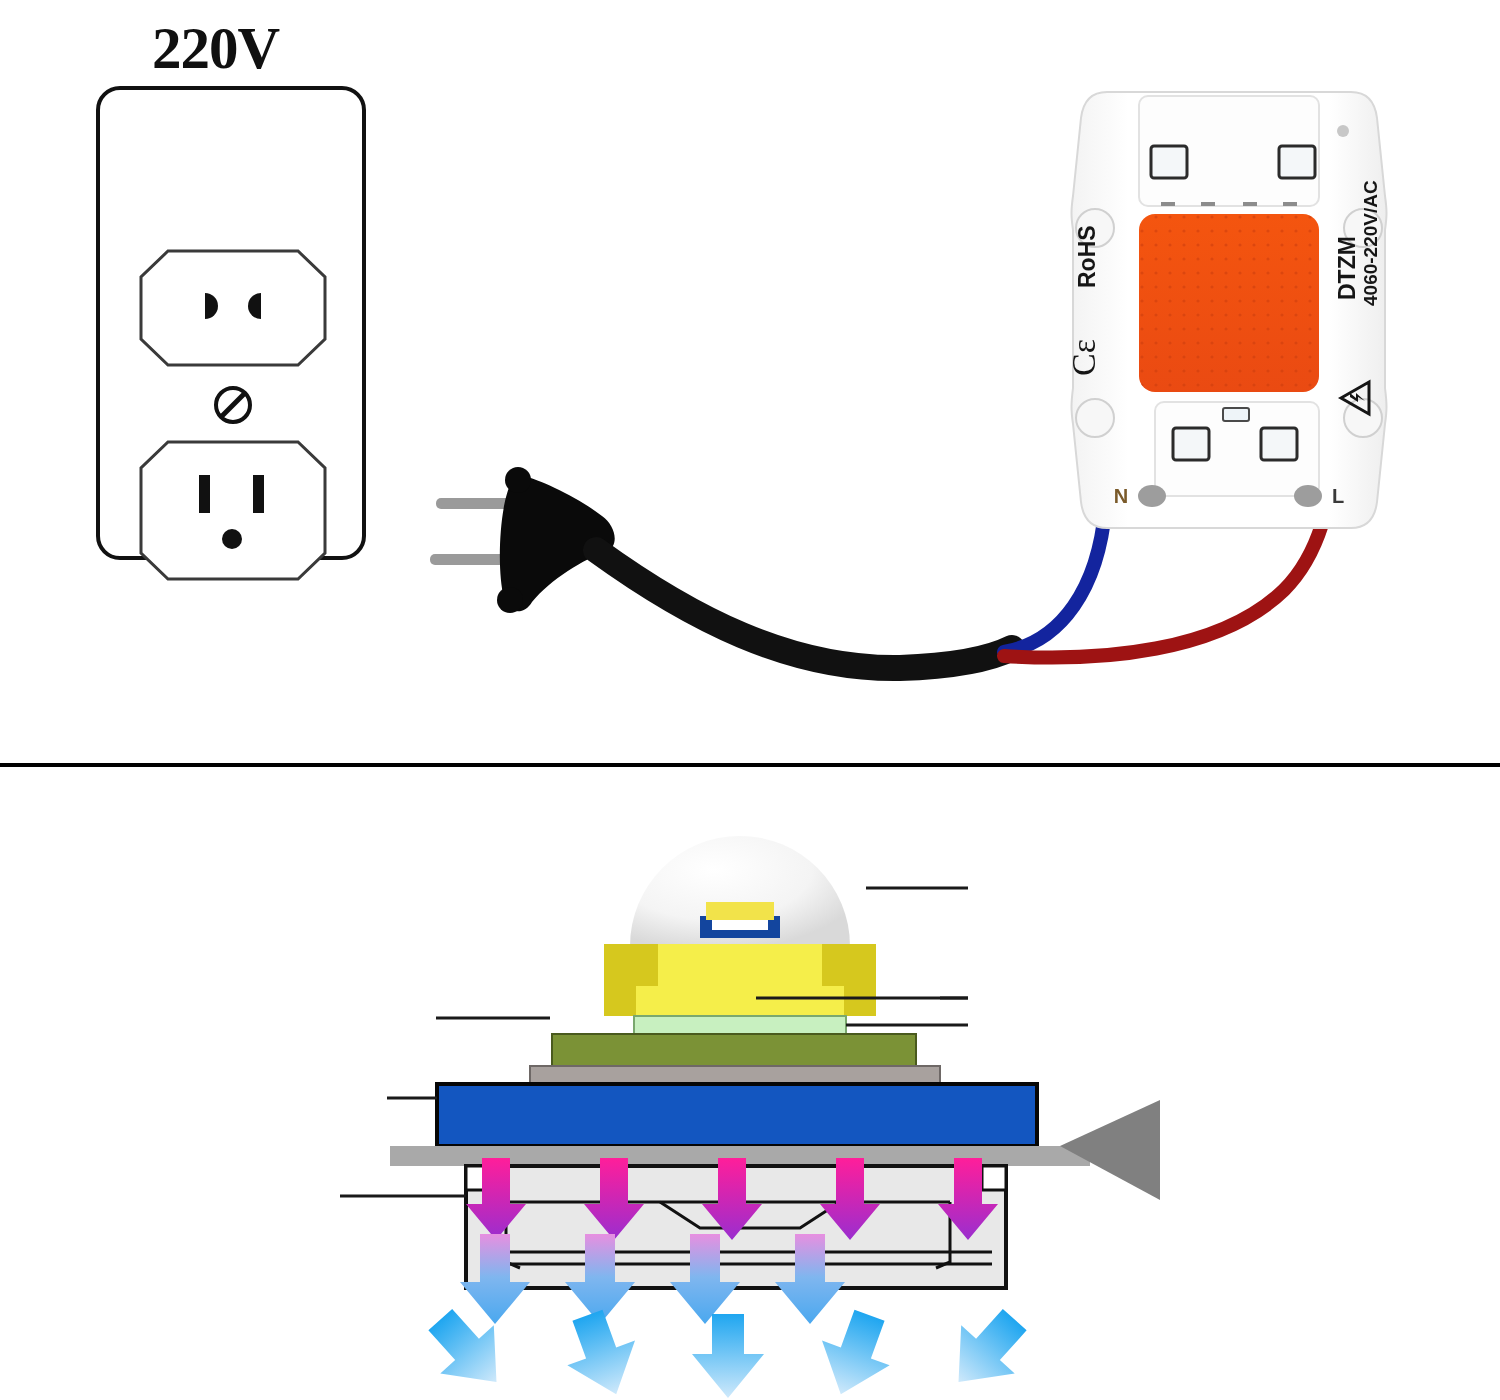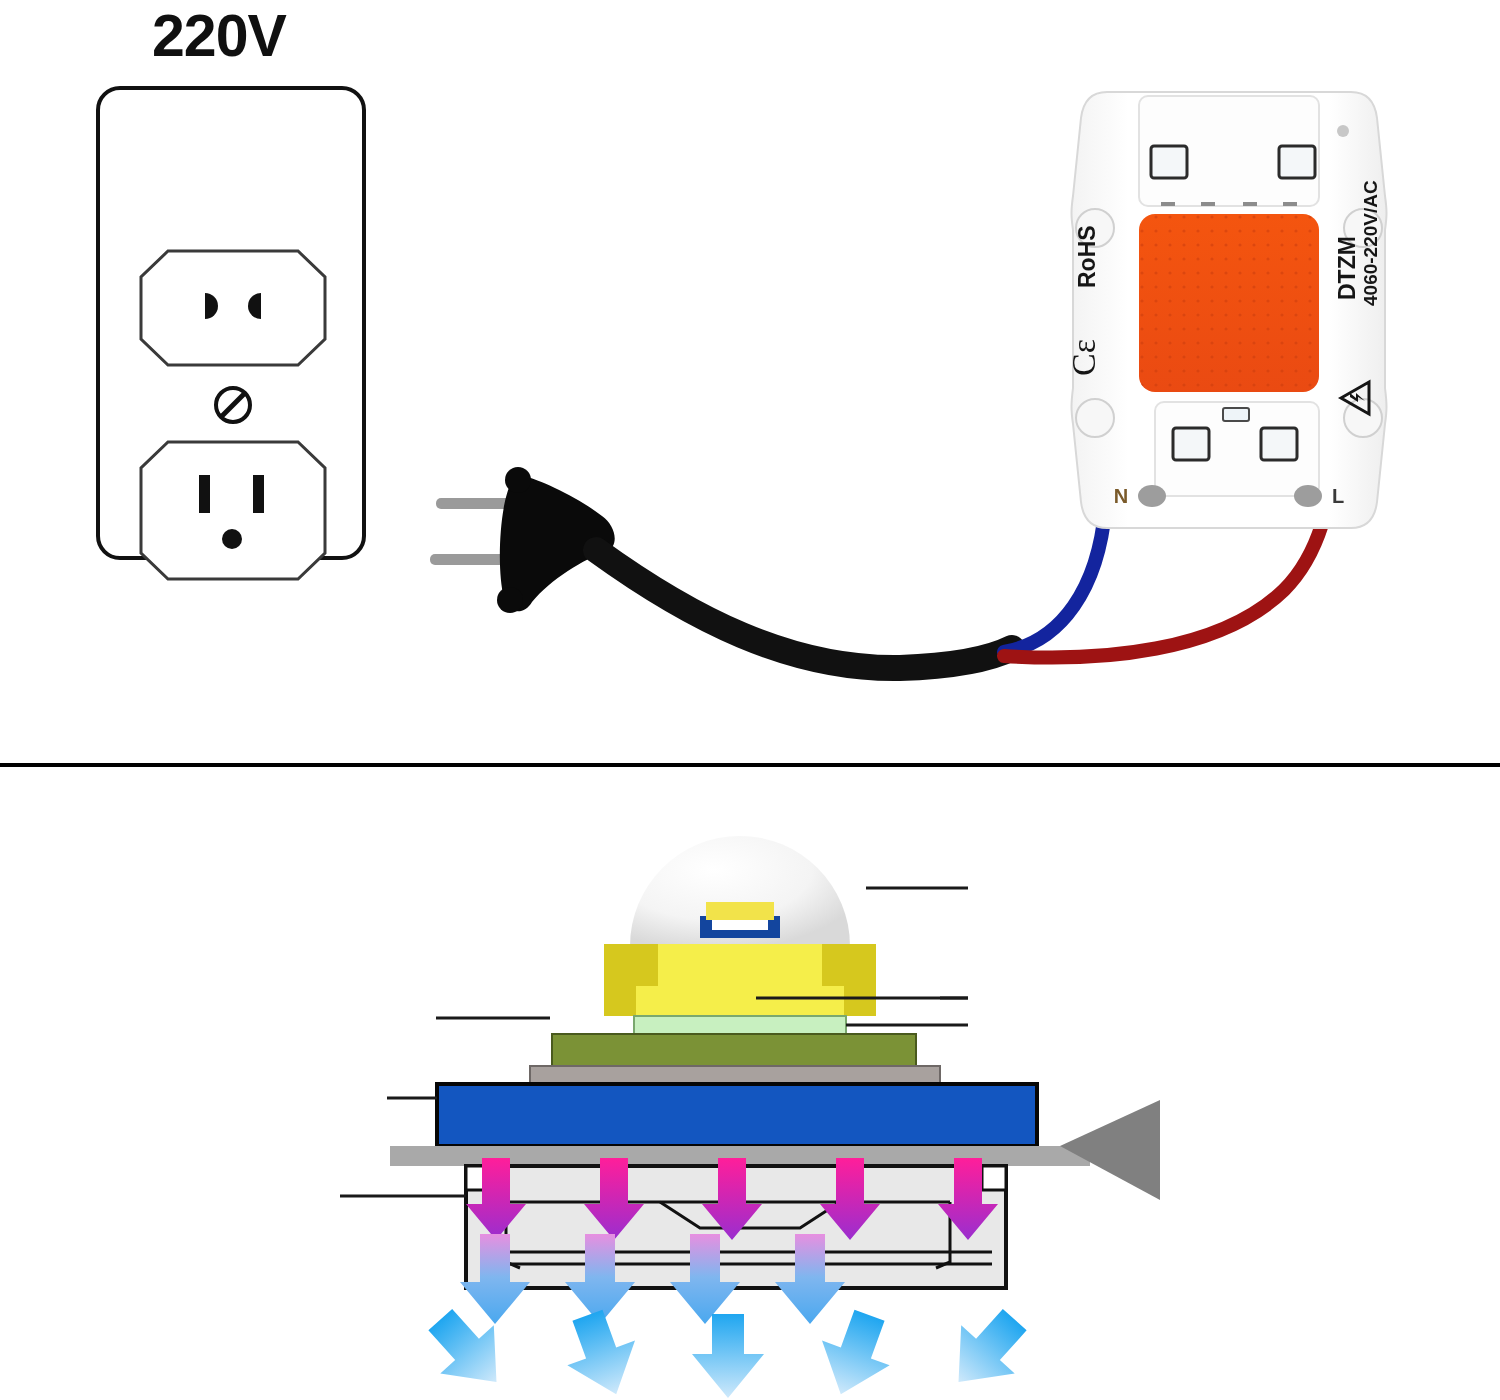--- a/index.html
+++ b/index.html
@@ -5,22 +5,22 @@
 <style>
   html,body{margin:0;padding:0;background:#ffffff;}
   body{width:1500px;height:1400px;position:relative;overflow:hidden;
        font-family:"Liberation Sans","DejaVu Sans",sans-serif;color:#000;}
   .panel{position:absolute;left:0;width:1500px;}
   #panel-top{top:0;height:765px;}
   #panel-bottom{top:766px;height:634px;}
   .divider{position:absolute;left:0;top:763px;width:1500px;height:4px;background:#000;}
   .abs{position:absolute;}
   .lbl{position:absolute;font-weight:400;white-space:nowrap;color:#101010;}
-  #voltage-label{left:152px;top:2px;font-size:59px;font-weight:700;letter-spacing:-1px;
-                 font-family:Liberation Sans, sans-serif;}
+  #voltage-label{left:152px;top:14px;font-size:59px;font-weight:700;letter-spacing:-1px;
+                 font-family:Liberation Serif, serif;}
   svg{display:block;overflow:visible;}
 </style>
 </head>
 <body>
 
 <div class="panel" id="panel-top">
 
   <div class="lbl" id="voltage-label">220V</div>
 
   <svg class="abs" style="left:95px;top:85px;" width="280" height="480">

